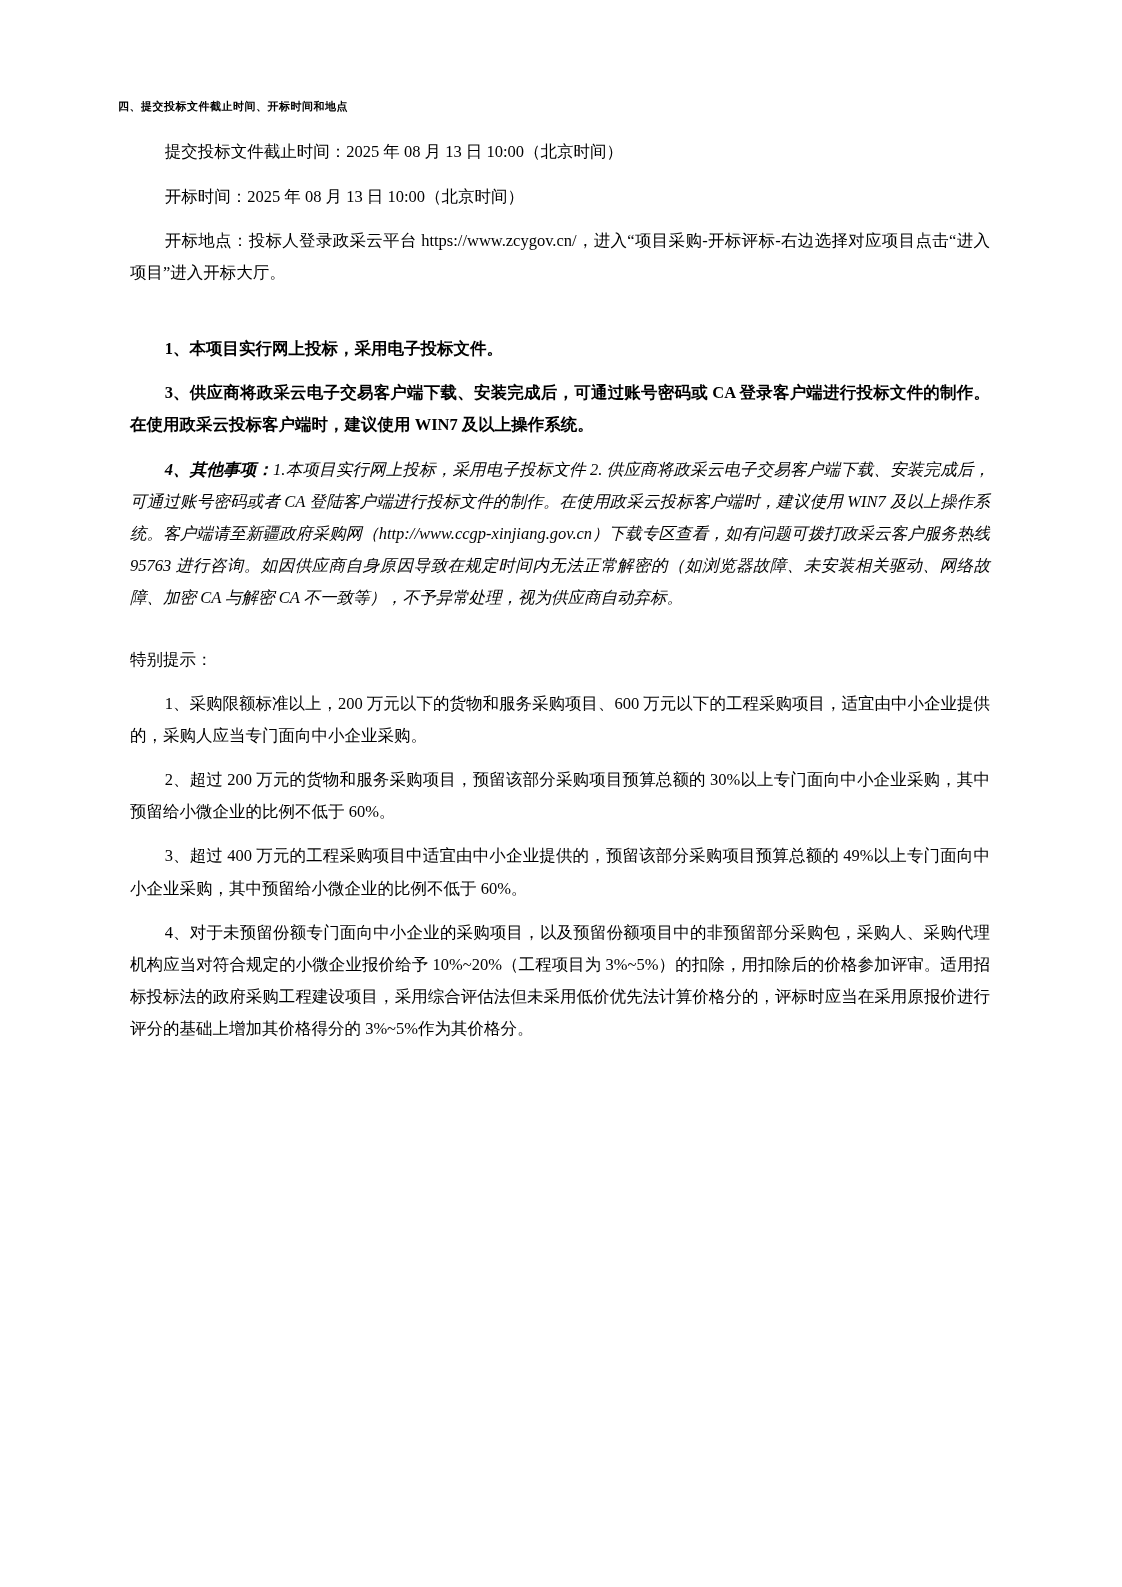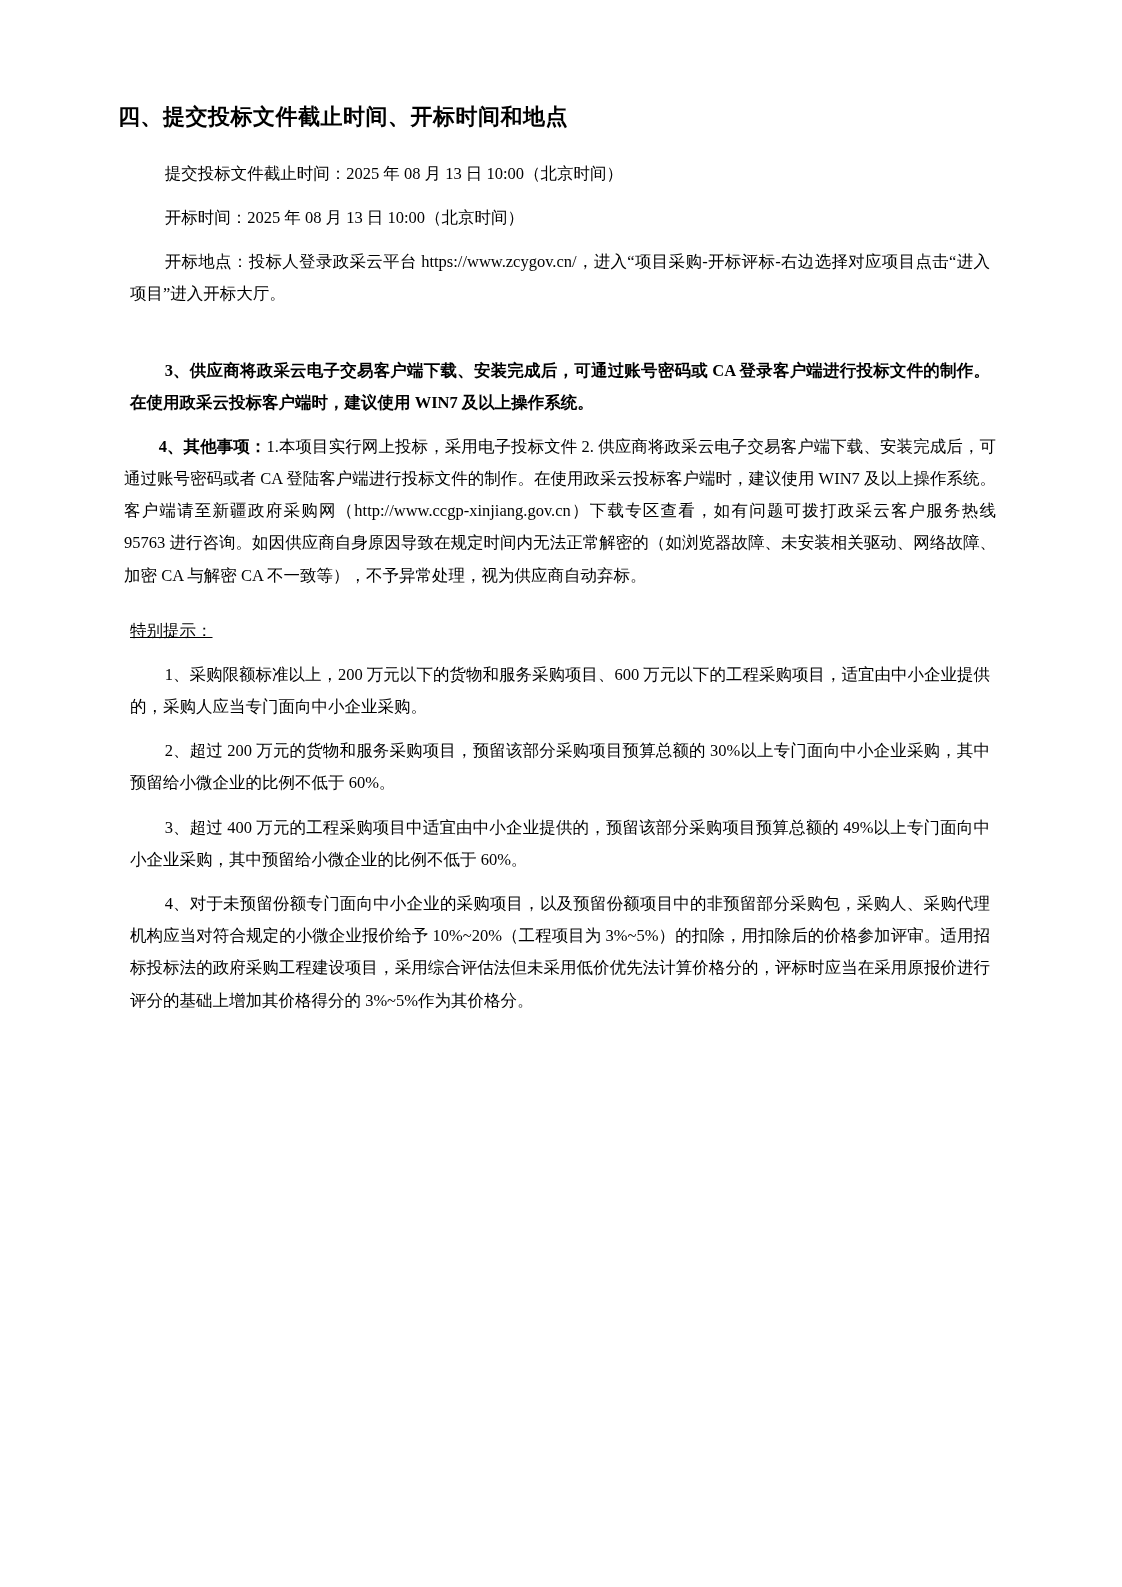--- a/index.html
+++ b/index.html
@@ -19,61 +19,63 @@
     height: 1587px;
     box-sizing: border-box;
     padding: 96px 120px 60px 118px;
   }
   .doc {
     font-size: 16.5px;
     line-height: 1.95;
   }
   h2.section {
     font-family: "DejaVu Sans", "Liberation Sans", sans-serif;
-    font-size: 22px;
+    font-size: 11px;
     font-weight: bold;
     margin: 0 0 2px 0;
     letter-spacing: 0.5px;
   }
   .p {
     margin: 12px;
     text-align: justify;
     text-justify: inter-ideograph;
   }
   .indent1 {
     text-indent: 2.1em;
   }
   .bold {
     font-weight: bold;
   }
   .gap-s { height: 5px; }
-  .noindent { text-indent: 0; text-decoration: underline; }
+  .noindent { text-indent: 0; }
   .blocktext {
-    margin: 6px;
+    margin: 12px;
     text-align: justify;
     text-justify: inter-ideograph;
+    font-style: italic;
   }
 </style>
 </head>
 <body>
 
 <div class="page">
   <div class="doc">
 
     <h2 class="section">四、提交投标文件截止时间、开标时间和地点</h2>
     <div class="gap-s"></div>
     <p class="p indent1">提交投标文件截止时间：2025 年 08 月 13 日 10:00（北京时间）</p>
     <p class="p indent1">开标时间：2025 年 08 月 13 日 10:00（北京时间）</p>
     <p class="p indent1">开标地点：投标人登录政采云平台 https://www.zcygov.cn/，进入“项目采购-开标评标-右边选择对应项目点击“进入项目”进入开标大厅。</p>
 
     <div class="gap-s"></div>
     <div class="gap-s"></div>
 
     <div class="gap-s"></div>
     <div class="gap-s"></div>
+    <p class="p indent1 bold">1、本项目实行网上投标，采用电子投标文件。</p>
     <p class="p indent1 bold">3、供应商将政采云电子交易客户端下载、安装完成后，可通过账号密码或 CA 登录客户端进行投标文件的制作。在使用政采云投标客户端时，建议使用 WIN7 及以上操作系统。</p>
 
     <p class="blocktext indent1">
       <span class="bold">4、其他事项：</span><span>1.本项目实行网上投标，采用电子投标文件  2. 供应商将政采云电子交易客户端下载、安装完成后，可通过账号密码或者 CA 登陆客户端进行投标文件的制作。在使用政采云投标客户端时，建议使用 WIN7 及以上操作系统。客户端请至新疆政府采购网（http://www.ccgp-xinjiang.gov.cn）下载专区查看，如有问题可拨打政采云客户服务热线 95763 进行咨询。如因供应商自身原因导致在规定时间内无法正常解密的（如浏览器故障、未安装相关驱动、网络故障、加密 CA 与解密 CA 不一致等），不予异常处理，视为供应商自动弃标。</span>
     </p>
 
     <div class="gap-s"></div>
     <p class="p noindent">特别提示：</p>
     <p class="p indent1">1、采购限额标准以上，200 万元以下的货物和服务采购项目、600 万元以下的工程采购项目，适宜由中小企业提供的，采购人应当专门面向中小企业采购。</p>
     <p class="p indent1">2、超过 200 万元的货物和服务采购项目，预留该部分采购项目预算总额的 30%以上专门面向中小企业采购，其中预留给小微企业的比例不低于 60%。</p>

